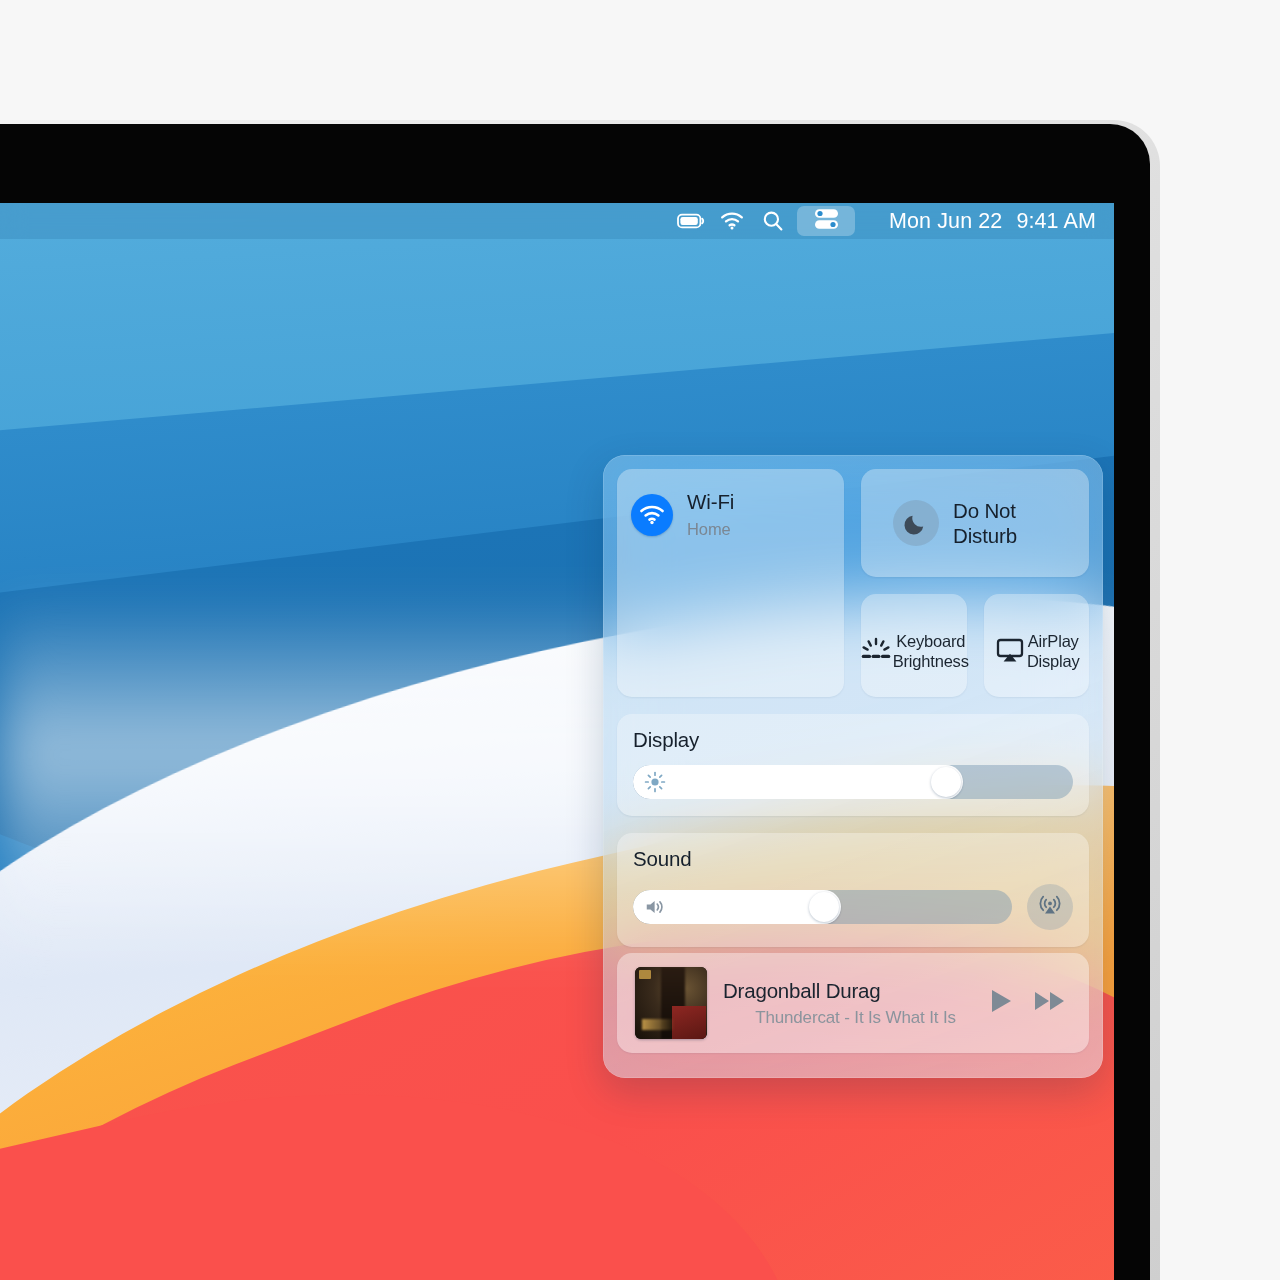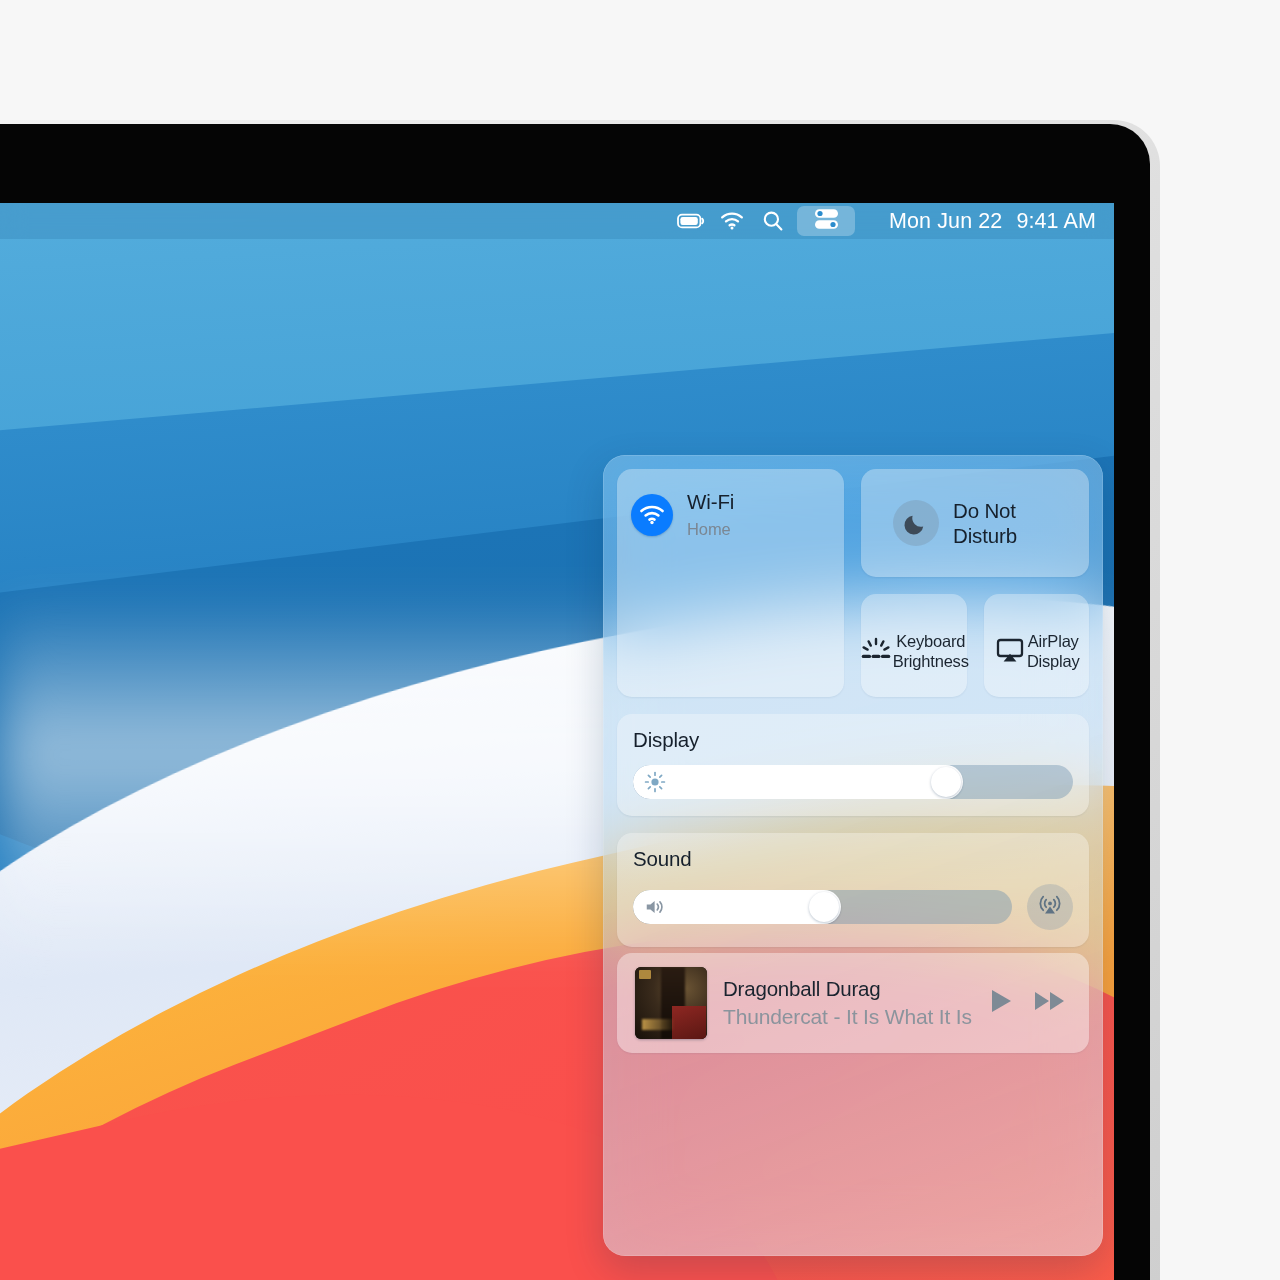--- a/index.html
+++ b/index.html
@@ -109,21 +109,21 @@
     display:flex;align-items:center;justify-content:center;margin-left:9px;
   }
   .mb-text{
     font-size:21.5px;letter-spacing:.1px;color:#fff;margin-left:34px;
     white-space:nowrap;
   }
   .mb-text.time{margin-left:14px;}
 
   
   .cc{
-    position:absolute;left:603px;top:252px;width:500px;height:801px;
+    position:absolute;left:603px;top:252px;width:500px;height:623px;
     border-radius:22px;
     background:linear-gradient(160deg,rgba(160,205,235,.50) 0%,rgba(175,210,238,.50) 45%,rgba(225,235,248,.56) 100%);
     backdrop-filter:blur(34px) saturate(140%);
     box-shadow:0 14px 38px rgba(10,45,80,.20),0 0 0 .5px rgba(255,255,255,.28) inset;
     padding:14px;box-sizing:border-box;
   }
   .cc-row{display:flex;gap:17px;}
   .tile{
     background:rgba(255,255,255,.33);
     border-radius:15px;
@@ -218,21 +218,21 @@
       background:linear-gradient(180deg,#2a1c12 0%,#120c07 100%);filter:blur(1px);}
   .art .a3{position:absolute;left:52%;top:54%;width:46%;height:46%;
       background:linear-gradient(160deg,#8e2722 0%,#5a1713 100%);filter:blur(.6px);}
   .art .a4{position:absolute;left:6%;top:4%;width:16%;height:12%;
       background:#c49a45;opacity:.85;border-radius:1px;}
   .art .a5{position:absolute;left:10%;top:72%;width:46%;height:16%;
       background:linear-gradient(90deg,rgba(214,168,80,.85),rgba(214,168,80,0));
       filter:blur(1.2px);}
   .np-text{margin-left:16px;flex:1;min-width:0;}
   .np-title{font-size:20.5px;color:#1a242f;letter-spacing:-.2px;line-height:1.25;}
-  .np-sub{font-size:21px;color:#8b949d;letter-spacing:-.15px;margin-top:3px;line-height:1.25;}
+  .np-sub{font-size:17px;color:#8b949d;letter-spacing:-.15px;margin-top:3px;line-height:1.25;text-align:center;}
   .np-ctrls{display:flex;align-items:center;gap:19px;padding-right:4px;}
   .np-btn{display:flex;align-items:center;justify-content:center;}
 </style>
 </head>
 <body>
 
 <div class="stage">
 
   <div class="laptop-outer"></div>
   <div class="laptop-bezel"></div>

